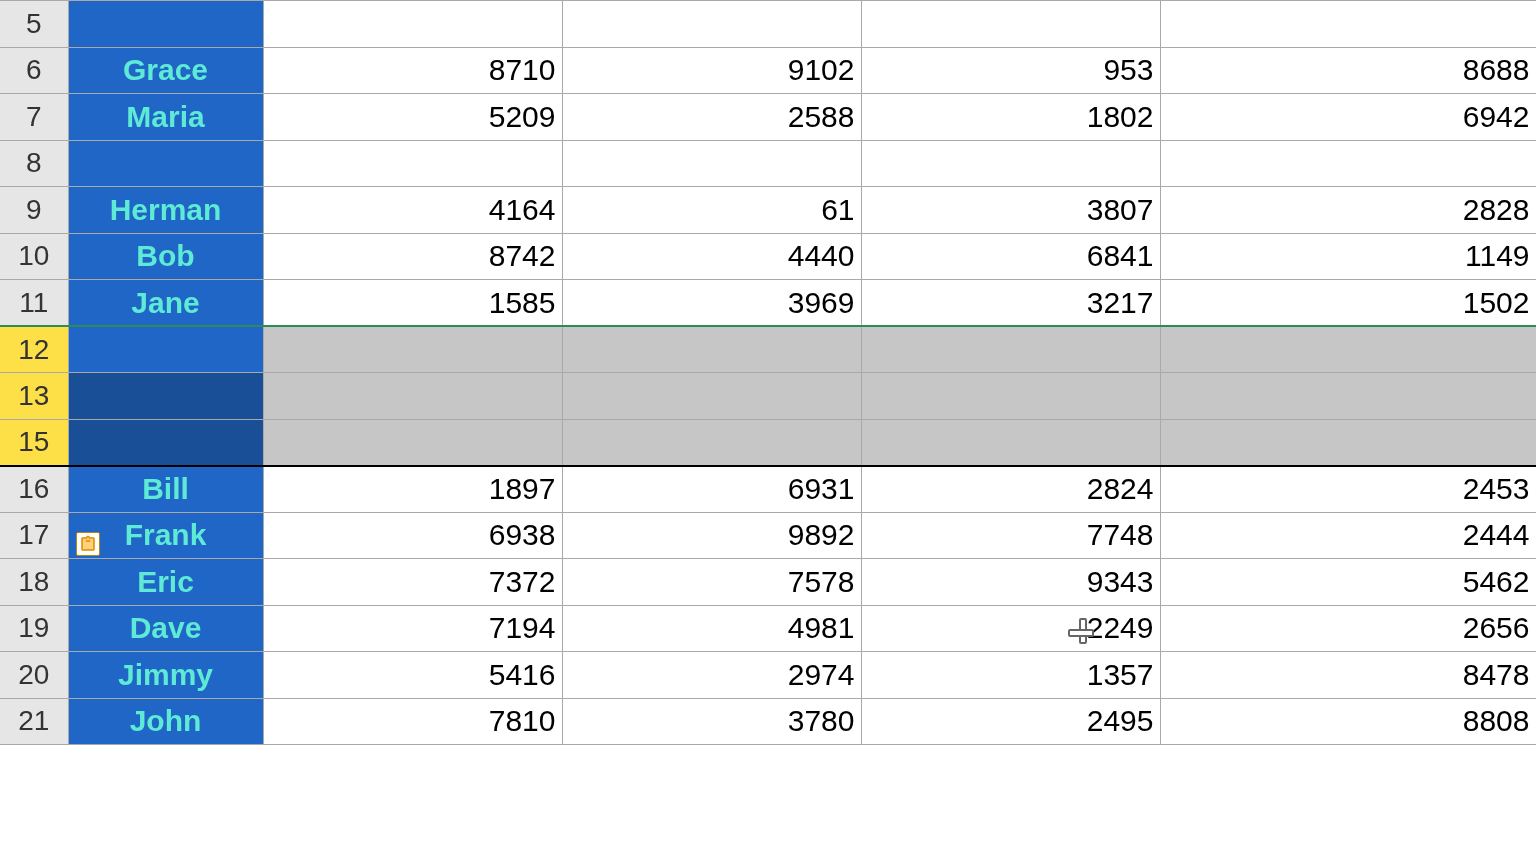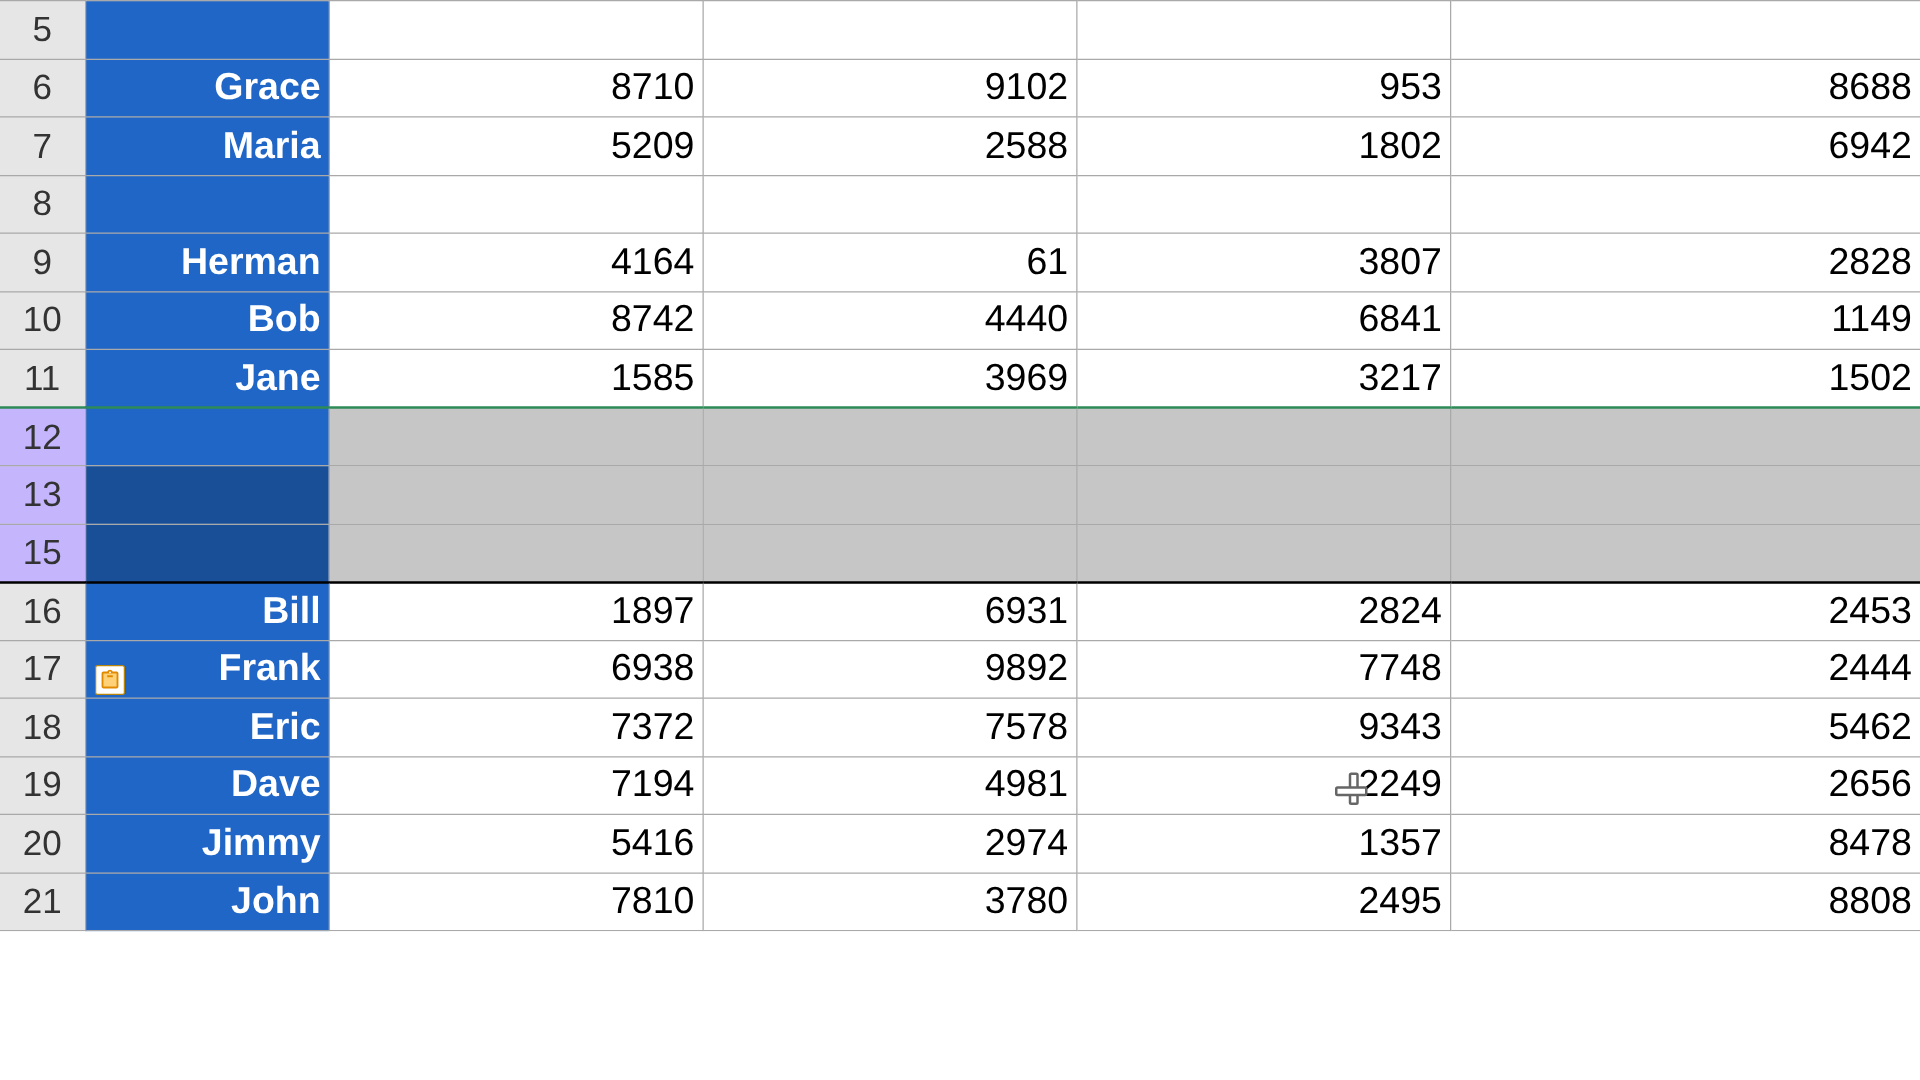--- a/index.html
+++ b/index.html
@@ -4,22 +4,22 @@
 <style>
   html,body{margin:0;padding:0;background:#fff;font-family:Arial,Helvetica,sans-serif}
   .sheet{width:1536px;overflow:hidden}
   table{border-collapse:collapse;table-layout:fixed;width:1536px}
   col.rownum{width:68px}
   col.name{width:195px}
   col.v{width:299px}
   col.vlast{width:376px}
   td{border:1px solid #a9a9a9;height:46.5px;box-sizing:border-box;font-size:30px;padding:0 6px;white-space:nowrap}
   .rownum{background:#e6e6e6;color:#333;text-align:center;font-size:28px;border-left:none}
-  .rownum.sel{background:#c4b5fd}
-  .name{background:#1f66c7;color:#ffffff;font-weight:bold;text-align:right}
+  .rownum.sel{background:#fde047}
+  .name{background:#1f66c7;color:#5eead4;font-weight:bold;text-align:center}
   .name.seldark{background:#184f97}
   .val{text-align:right;color:#000}
   .val.sel{background:#c6c6c6}
   .selTop td{border-top:2px solid #2e8b57}
   .selBot td{border-bottom:2px solid #000000}
   .paste-icon{position:absolute;width:22px;height:22px;background:#fff;border:1px solid #b8860b;border-radius:2px;display:flex;align-items:center;justify-content:center}
   .paste-icon svg{width:18px;height:18px}
   .cursor{position:absolute;width:26px;height:26px;pointer-events:none}
   .cursor::before,.cursor::after{content:"";position:absolute;background:#fff;border:2px solid #666}
   .cursor::before{left:11px;top:0;width:4px;height:22px;border-radius:2px}

